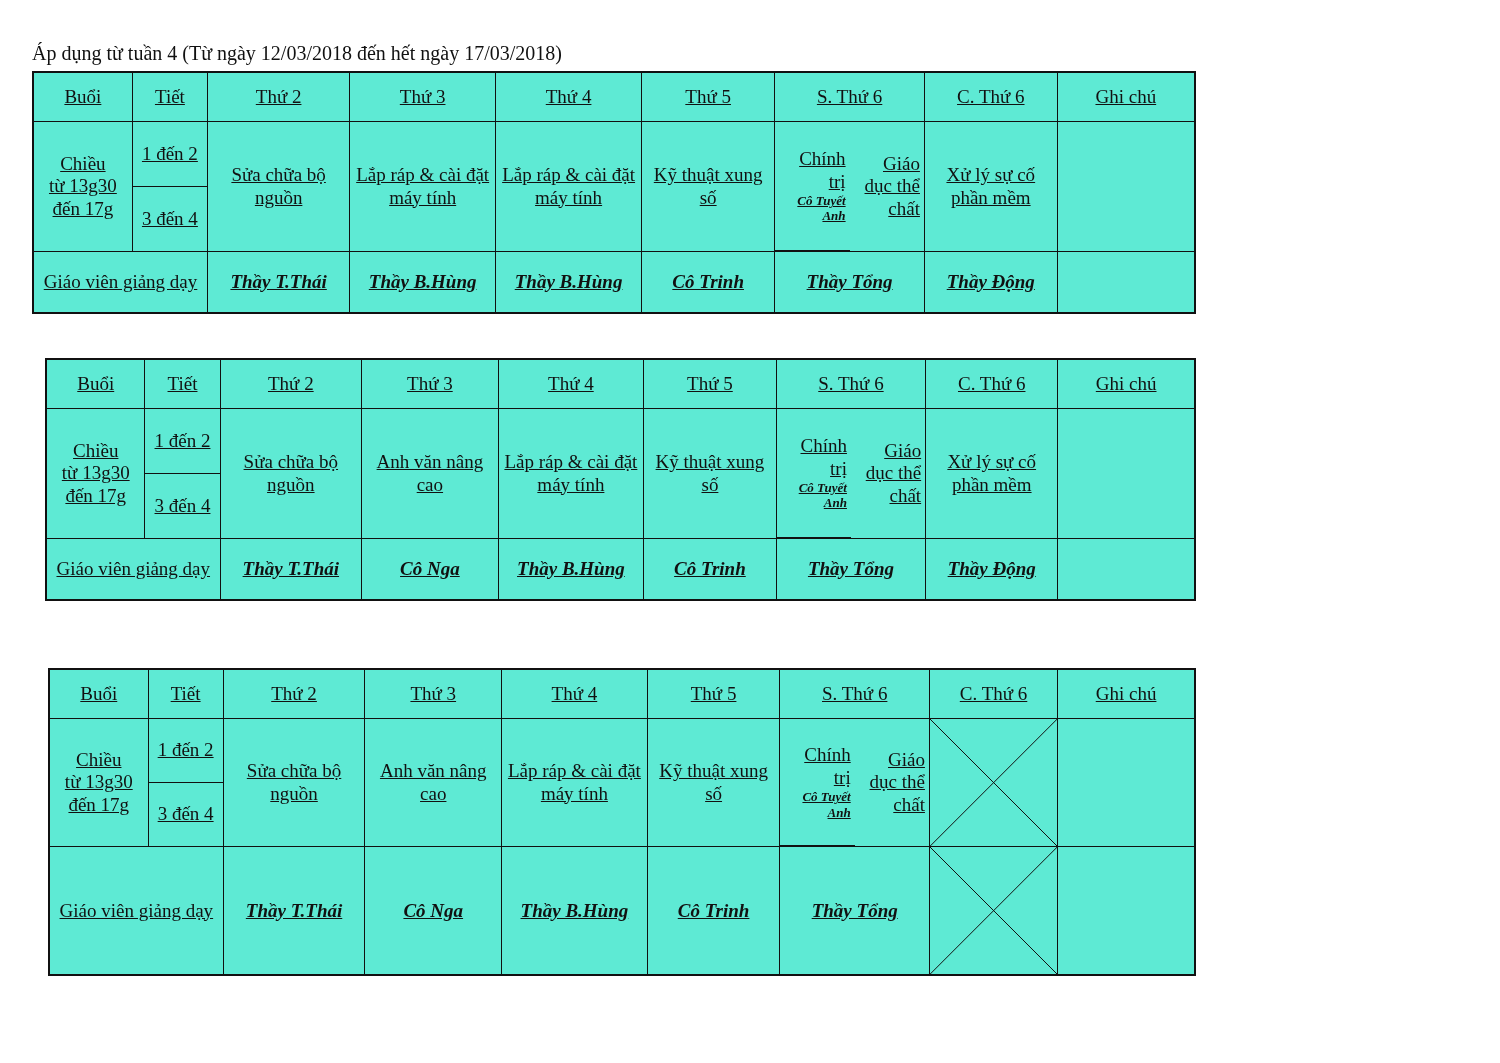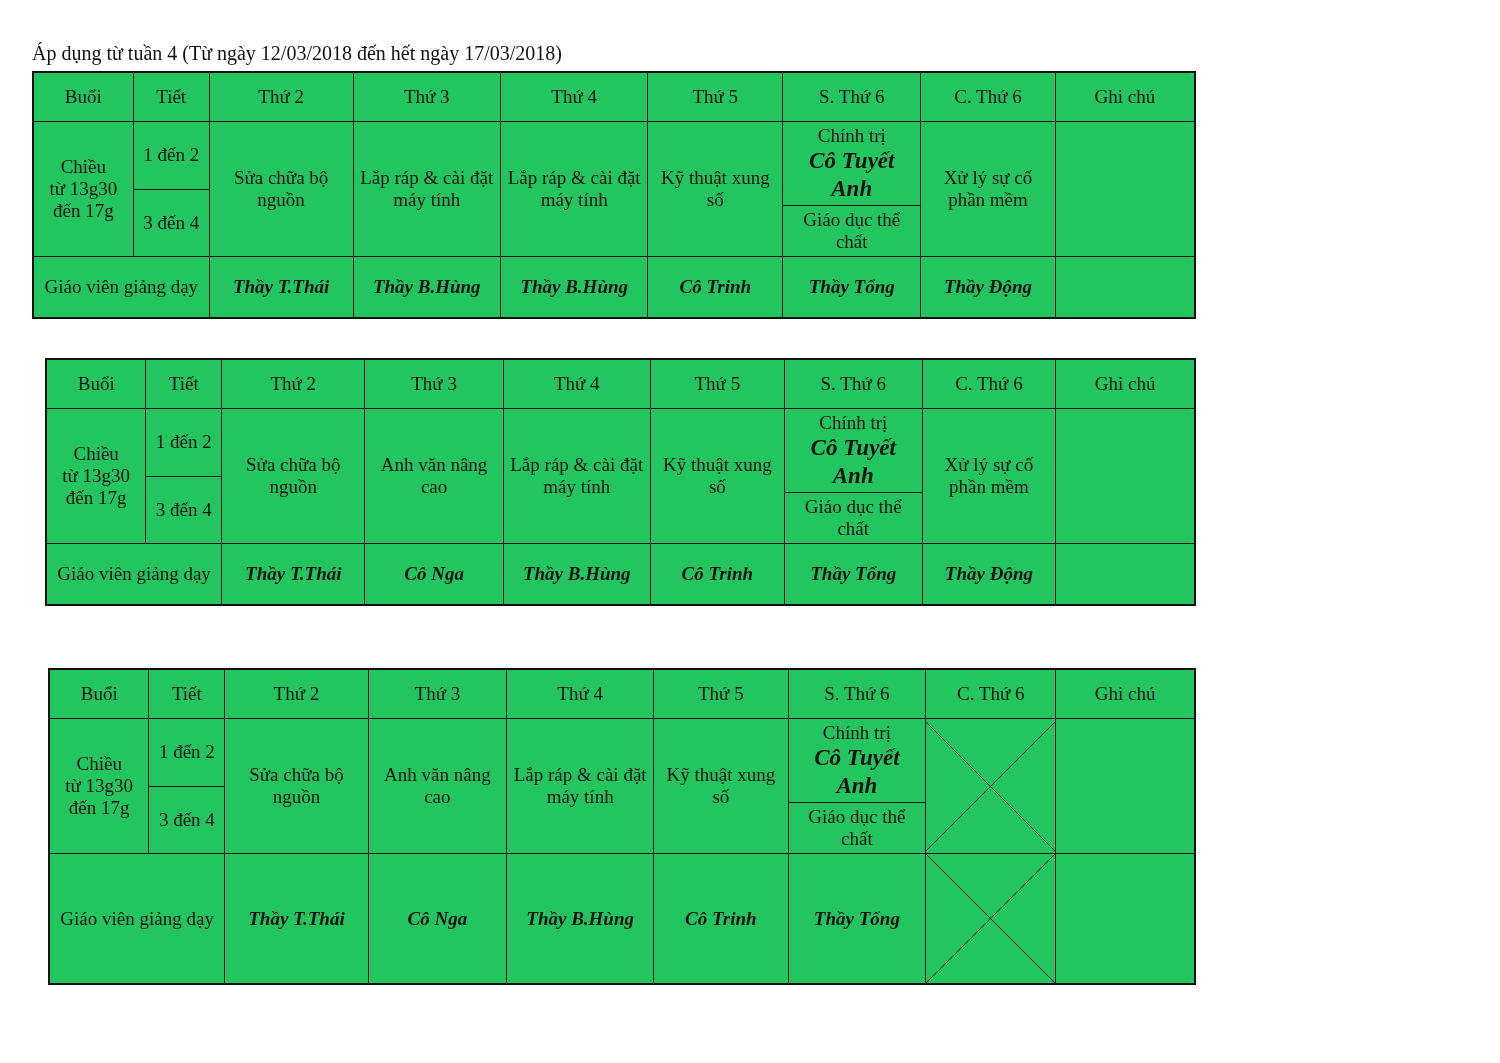--- a/index.html
+++ b/index.html
@@ -28,52 +28,54 @@
     font-size: 20px;
     font-family: "Liberation Serif", serif;
     color: #111;
     white-space: nowrap;
     margin-bottom: 6px;
   }
   table.sched {
     border-collapse: collapse;
     table-layout: fixed;
     border: 2.5px solid #111;
-    background: #22c55e;
+    background: #5eead4;
+    text-decoration: underline;
   }
   table.sched td {
     border: 1.5px solid #111;
     text-align: center;
     vertical-align: middle;
     font-size: 19px;
     font-family: "Liberation Serif", serif;
     color: #111;
     padding: 2px 3px;
     line-height: 1.18;
   }
   .hdr td {
     height: 44px;
     font-size: 19.5px;
   }
   .teacher {
     font-weight: bold;
     font-style: italic;
-    font-size: 23px;
+    font-size: 13px;
   }
   .label-cell {
     font-size: 19px;
   }
   .sub-line { display: block; }
   .split-cell {
     padding: 0 !important;
   }
   .split-inner {
     display: flex;
-    flex-direction: column;
+    flex-direction: row;
     height: 100%;
+    text-align: right;
   }
   .split-inner > div {
     flex: 1 1 0;
     display: flex;
     align-items: center;
     justify-content: center;
     padding: 3px 4px;
     box-sizing: border-box;
   }
   .split-inner > div:first-child {

